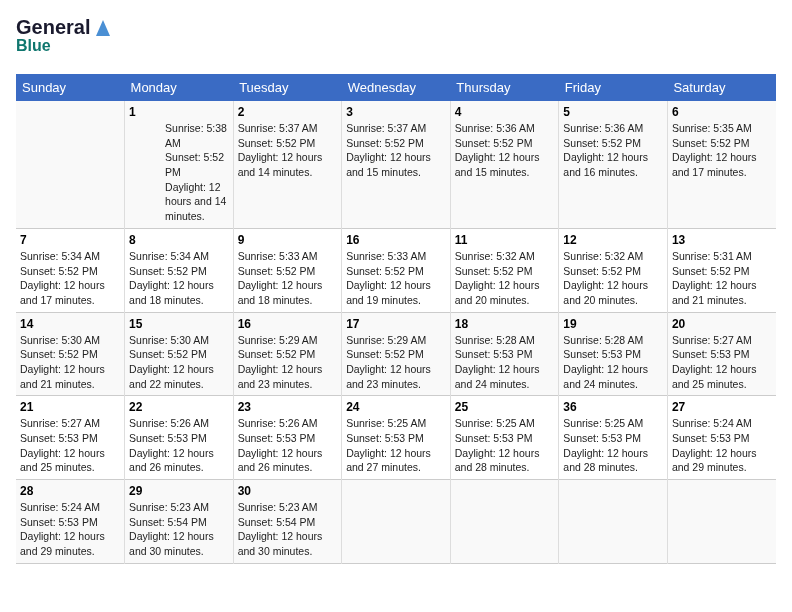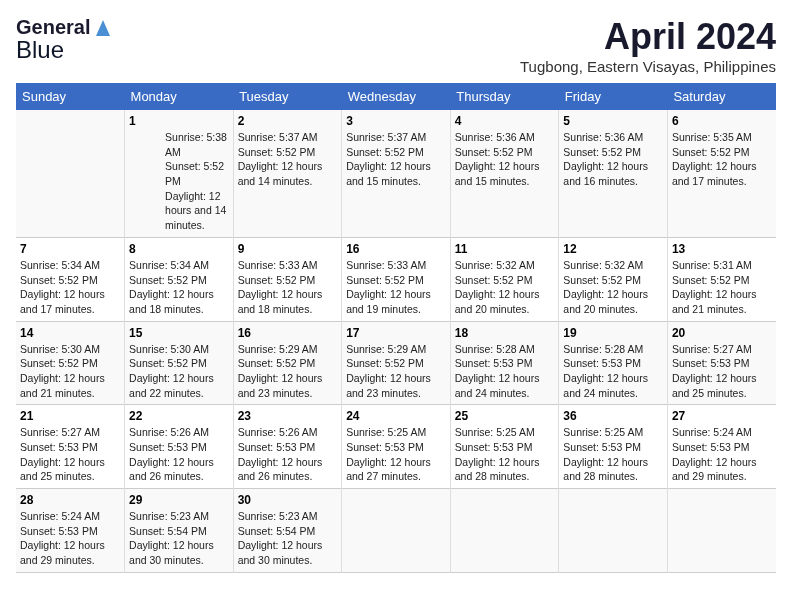--- a/index.html
+++ b/index.html
@@ -7,21 +7,21 @@
       font-family: Arial, sans-serif;
       background: #fff;
       width: 792px;
       min-height: 612px;
       padding: 16px;
     }
     .header {
       display: flex;
       justify-content: space-between;
       align-items: flex-start;
-      margin-bottom: 8px;
+      margin-bottom: 20px;
     }
     .logo {
       display: flex;
       flex-direction: column;
       align-items: flex-start;
     }
     .title-block {
       text-align: right;
     }
     .month-title {
@@ -87,25 +87,21 @@
 <body>
 
 <div class="header">
   <div class="logo">
     <div class="logo-wrapper">
       <div style="font-size:20px;font-weight:bold;color:#1a1a2e;line-height:1;">General</div>
       <svg width="18" height="22" viewBox="0 0 18 22">
         <polygon points="2,20 16,20 9,4" fill="#4a8fd4"></polygon>
       </svg>
     </div>
-    <div style="font-size:24px;font-weight:normal;color:#0f172a;line-height:1;">Blue</div>
-  </div>
-  <div class="title-block">
-    <div class="month-title">April 2024</div>
-    <div class="location">Tugbong, Eastern Visayas, Philippines</div>
+    <div style="font-size:16px;font-weight:bold;color:#0f766e;line-height:1;">Blue</div>
   </div>
 </div>
 
 <table>
   <thead>
     <tr>
     <th>Sunday</th>
         <th>Monday</th>
         <th>Tuesday</th>
         <th>Wednesday</th>

